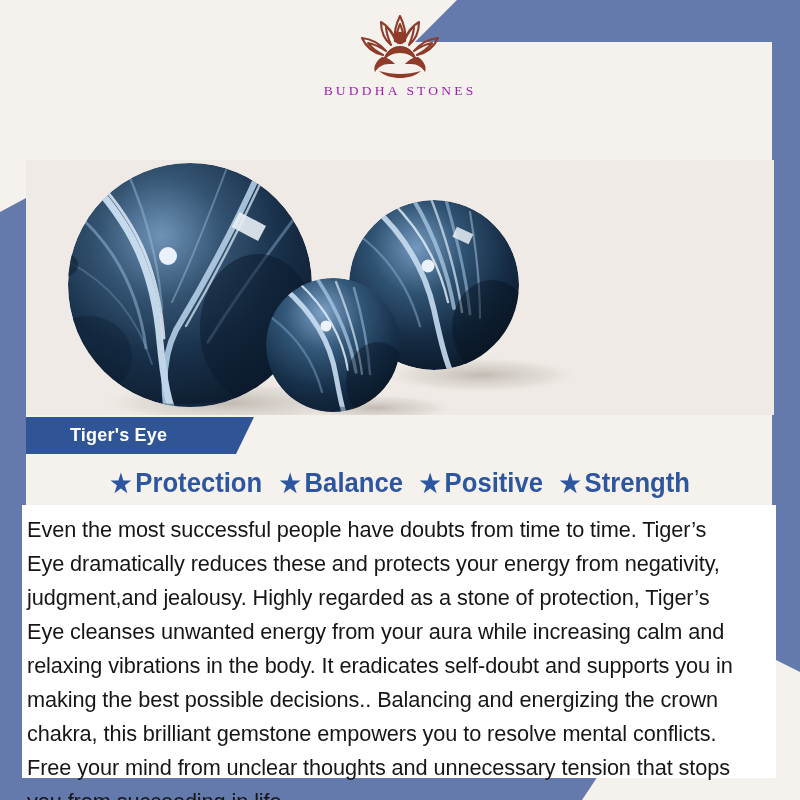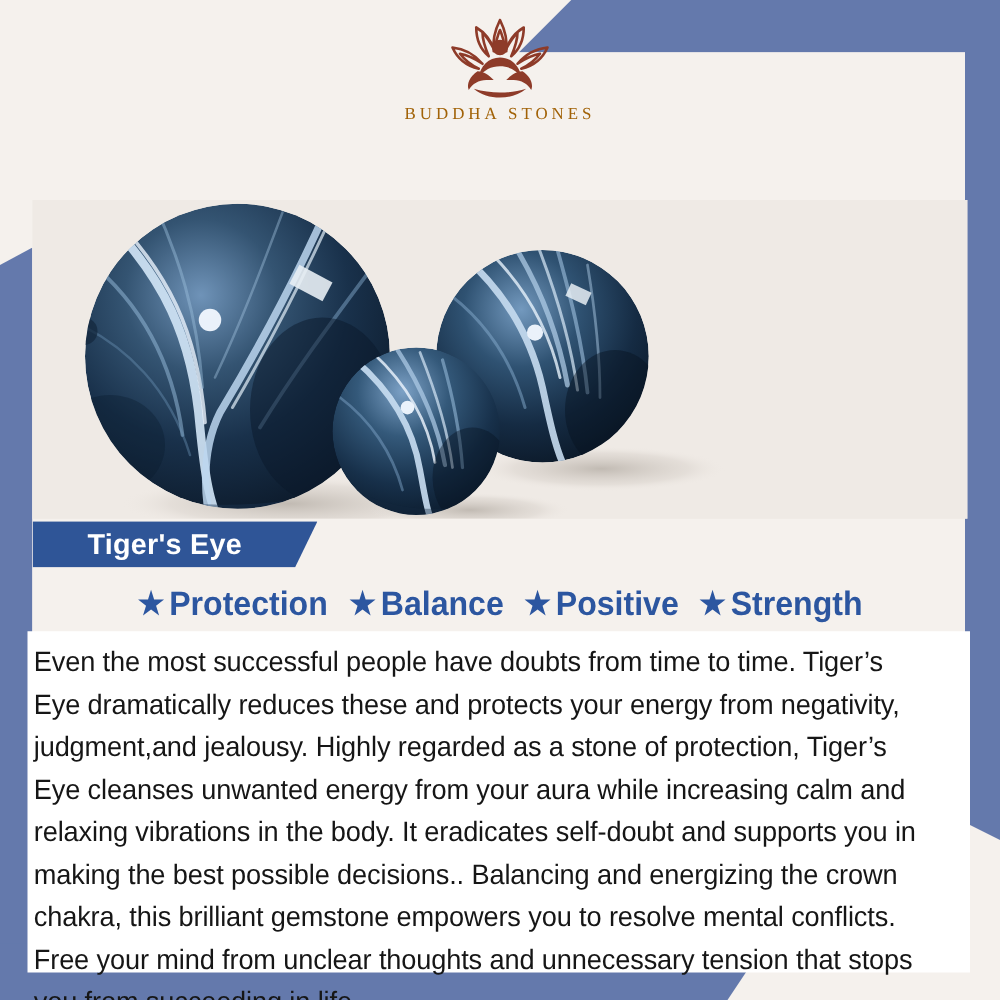--- a/index.html
+++ b/index.html
@@ -65,21 +65,21 @@
     text-align: center;
     z-index: 5;
   }
   #logo-mark { display: block; margin: 0 auto; }
   #logo-wordmark {
     display: block;
     margin-top: 1px;
     font-family: "Liberation Serif", serif;
     font-size: 13.5px;
     letter-spacing: 3.2px;
-    color: #a16207;
+    color: #a21caf;
     font-weight: 400;
   }
 
   
   #title-band {
     position: absolute;
     top: 102px;
     left: 143px;
     width: 516px;
     height: 50px;
@@ -121,21 +121,21 @@
     height: 37px;
     background: #2F5597;
     clip-path: polygon(0 0, 100% 0, calc(100% - 18px) 100%, 0 100%);
     display: flex;
     align-items: center;
     z-index: 6;
   }
   #stone-name {
     color: #ffffff;
     font-weight: bold;
-    font-size: 23px;
+    font-size: 18px;
     padding-left: 44px;
     letter-spacing: 0.2px;
     white-space: nowrap;
   }
 
   
   #benefits {
     position: absolute;
     top: 462px;
     left: 26px;

